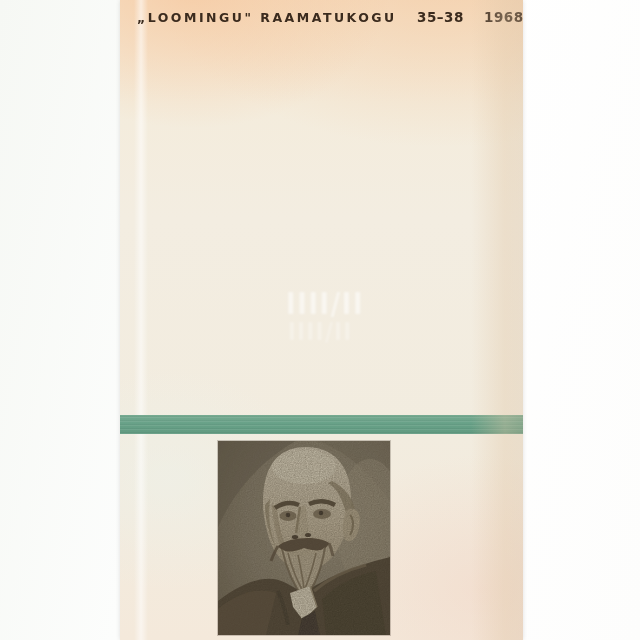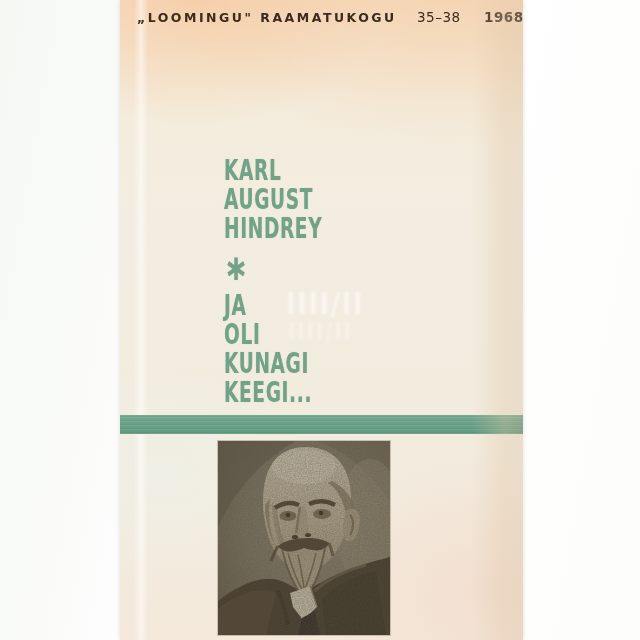--- a/index.html
+++ b/index.html
@@ -27,21 +27,21 @@
   .cover::after{ 
     content:"";position:absolute;right:0;top:0;width:52px;height:100%;
     background:linear-gradient(90deg,rgba(222,196,166,0) 0%,rgba(224,198,166,0.38) 65%,rgba(212,184,152,0.28) 100%);
     pointer-events:none;
   }
   
   .series{
     position:absolute;left:17px;top:10px;
     color:#3b2b1e;font-weight:bold;font-size:12.5px;letter-spacing:2.5px;white-space:nowrap;
   }
-  .issue{position:absolute;left:297px;top:9px;color:#3b2b1e;font-weight:normal;font-size:13.5px;letter-spacing:.5px;}
+  .issue{position:absolute;left:297px;top:9px;color:#3b2b1e;font-weight:bold;font-size:13.5px;letter-spacing:.5px;}
   .year{position:absolute;left:364px;top:9px;color:#3b2b1e;font-weight:bold;font-size:13.5px;letter-spacing:.5px;}
   
   .title-block{position:absolute;left:104px;top:156px;color:#72a287;}
   .t-line{
     font-size:29px;font-weight:bold;line-height:29px;letter-spacing:1px;white-space:nowrap;
     transform:scaleX(0.64);transform-origin:0 50%;
     text-shadow:0 0 1px rgba(114,162,135,0.55);
   }
   .star-line{
     height:48px;display:flex;align-items:center;
@@ -74,30 +74,20 @@
 </head>
 <body>
 
 <div class="scene">
   <div class="cover">
 
     <div class="series">„LOOMINGU" RAAMATUKOGU</div>
     <div class="issue">35–38</div>
     <div class="year">1968</div>
 
-    <div class="title-block">
-      <div class="t-line">KARL</div>
-      <div class="t-line">AUGUST</div>
-      <div class="t-line">HINDREY</div>
-      <div class="star-line">∗</div>
-      <div class="t-line">JA</div>
-      <div class="t-line">OLI</div>
-      <div class="t-line">KUNAGI</div>
-      <div class="t-line">KEEGI...</div>
-    </div>
 
     <div class="watermark">IIII/II</div>
     <div class="watermark2">IIII/II</div>
 
     <div class="band"></div>
 
     <div class="portrait">
       <svg viewBox="0 0 172 194" width="172" height="194" xmlns="http://www.w3.org/2000/svg">
         <defs>
           <radialGradient id="bgGrad" cx="62%" cy="42%" r="85%">

